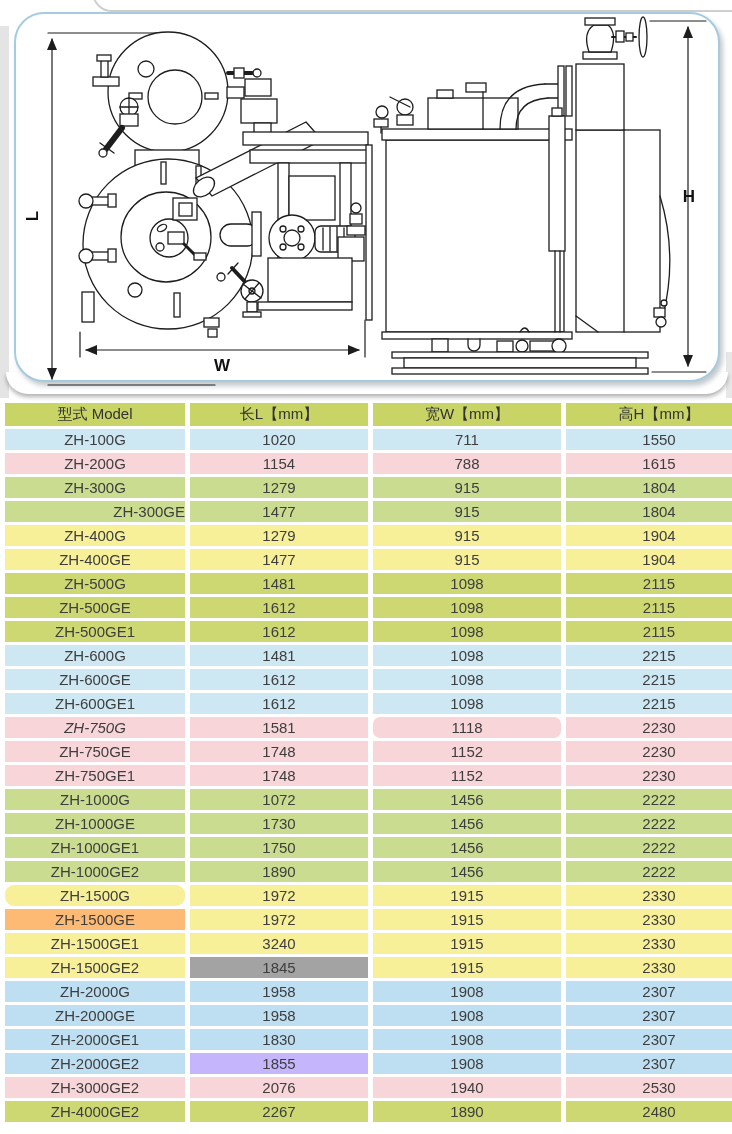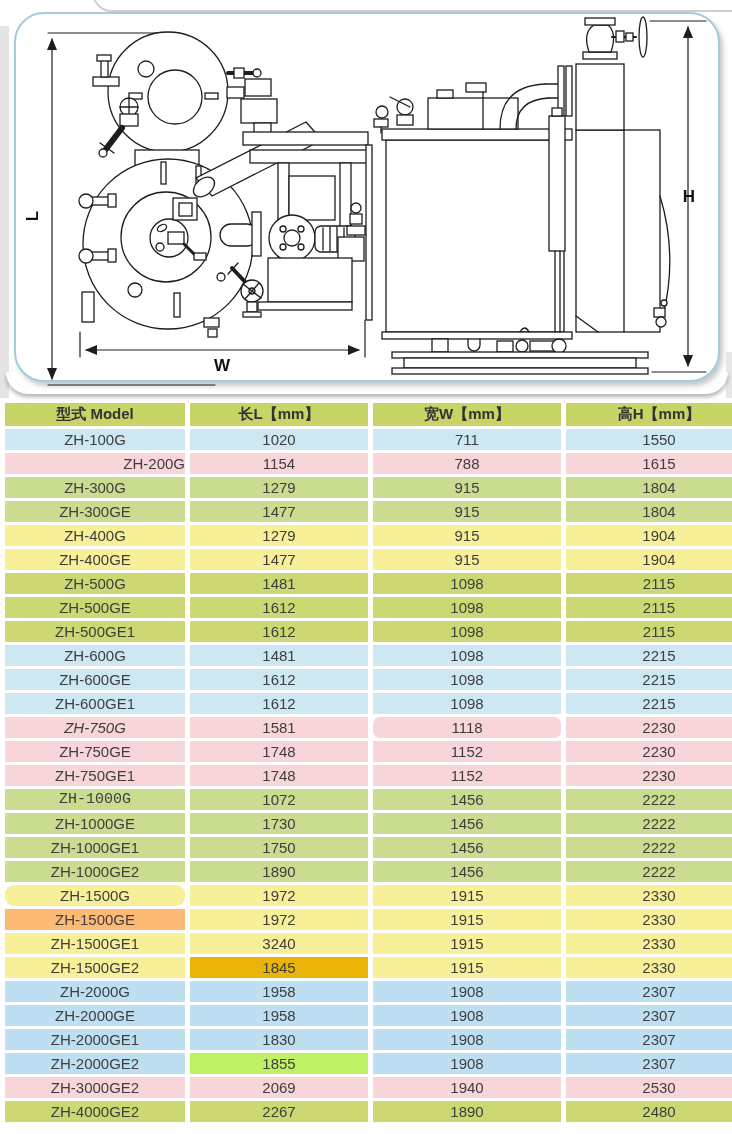--- a/index.html
+++ b/index.html
@@ -16,21 +16,21 @@
         background:#fff;border-radius:0 0 22px 22px;box-shadow:0 3px 4px rgba(0,0,0,.30);}
   .drawing-box{position:absolute;left:14px;top:12px;width:702px;height:366px;
         background:#fff;border:2px solid var(--border_blue,#a5cbdf);border-radius:30px;
         box-shadow:3px 4px 5px rgba(110,120,130,.40);}
   .drawing-svg{position:absolute;left:0;top:0;}
   .drawing-svg text{font-family:"Liberation Sans","DejaVu Sans",sans-serif;font-weight:bold;
         fill:#111;stroke:none;}
   
   table.dim-table{width:732px;border-collapse:separate;border-spacing:5px 3px;
         table-layout:fixed;margin-top:0;}
-  table.dim-table th{background:var(--header);height:23px;font-size:15px;font-weight:bold;
+  table.dim-table th{background:var(--header);height:23px;font-size:15px;font-weight:normal;
         color:#333;text-align:center;padding:0;margin-top:13px;}
   table.dim-table td{height:21px;font-size:15px;color:var(--text,#3e3e3e);
         text-align:center;padding:0;line-height:21px;}
 </style>
 </head>
 <body>
 
 <div class="page">
 
   <div class="crop-top-panel"></div>
@@ -242,33 +242,33 @@
         </tr>
     </thead>
     <tbody>
         <tr>
           <td style="background: rgb(205, 231, 243);">ZH-100G</td>
           <td style="background: rgb(205, 231, 243);">1020</td>
           <td style="background: rgb(205, 231, 243);">711</td>
           <td style="background: rgb(205, 231, 243);">1550</td>
         </tr>
         <tr>
-          <td style="background: rgb(248, 213, 216); text-align: right;">ZH-200G</td>
+          <td style="background: rgb(248, 213, 216);">ZH-200G</td>
           <td style="background: rgb(248, 213, 216);">1154</td>
           <td style="background: rgb(248, 213, 216);">788</td>
           <td style="background: rgb(248, 213, 216);">1615</td>
         </tr>
         <tr>
           <td style="background: rgb(201, 220, 144);">ZH-300G</td>
           <td style="background: rgb(201, 220, 144);">1279</td>
           <td style="background: rgb(201, 220, 144);">915</td>
           <td style="background: rgb(201, 220, 144);">1804</td>
         </tr>
         <tr>
-          <td style="background: rgb(201, 220, 144);">ZH-300GE</td>
+          <td style="background: rgb(201, 220, 144); text-align: right;">ZH-300GE</td>
           <td style="background: rgb(201, 220, 144);">1477</td>
           <td style="background: rgb(201, 220, 144);">915</td>
           <td style="background: rgb(201, 220, 144);">1804</td>
         </tr>
         <tr>
           <td style="background: rgb(247, 240, 152);">ZH-400G</td>
           <td style="background: rgb(247, 240, 152);">1279</td>
           <td style="background: rgb(247, 240, 152);">915</td>
           <td style="background: rgb(247, 240, 152);">1904</td>
         </tr>
@@ -326,21 +326,21 @@
           <td style="background: rgb(248, 213, 216);">1152</td>
           <td style="background: rgb(248, 213, 216);">2230</td>
         </tr>
         <tr>
           <td style="background: rgb(248, 213, 216);">ZH-750GE1</td>
           <td style="background: rgb(248, 213, 216);">1748</td>
           <td style="background: rgb(248, 213, 216);">1152</td>
           <td style="background: rgb(248, 213, 216);">2230</td>
         </tr>
         <tr>
-          <td style="background: rgb(201, 220, 144); font-family: Liberation Mono, monospace;">ZH-1000G</td>
+          <td style="background: rgb(201, 220, 144);">ZH-1000G</td>
           <td style="background: rgb(201, 220, 144);">1072</td>
           <td style="background: rgb(201, 220, 144);">1456</td>
           <td style="background: rgb(201, 220, 144);">2222</td>
         </tr>
         <tr>
           <td style="background: rgb(201, 220, 144);">ZH-1000GE</td>
           <td style="background: rgb(201, 220, 144);">1730</td>
           <td style="background: rgb(201, 220, 144);">1456</td>
           <td style="background: rgb(201, 220, 144);">2222</td>
         </tr>
@@ -369,21 +369,21 @@
           <td style="background: rgb(247, 240, 152);">2330</td>
         </tr>
         <tr>
           <td style="background: rgb(247, 240, 152);">ZH-1500GE1</td>
           <td style="background: rgb(247, 240, 152);">3240</td>
           <td style="background: rgb(247, 240, 152);">1915</td>
           <td style="background: rgb(247, 240, 152);">2330</td>
         </tr>
         <tr>
           <td style="background: rgb(247, 240, 152);">ZH-1500GE2</td>
-          <td style="background: #eab308; margin-top: 16px;">1845</td>
+          <td style="background: #a3a3a3; margin-top: 16px;">1845</td>
           <td style="background: rgb(247, 240, 152);">1915</td>
           <td style="background: rgb(247, 240, 152);">2330</td>
         </tr>
         <tr>
           <td style="background: rgb(190, 223, 241);">ZH-2000G</td>
           <td style="background: rgb(190, 223, 241);">1958</td>
           <td style="background: rgb(190, 223, 241);">1908</td>
           <td style="background: rgb(190, 223, 241);">2307</td>
         </tr>
         <tr>
@@ -393,27 +393,27 @@
           <td style="background: rgb(190, 223, 241);">2307</td>
         </tr>
         <tr>
           <td style="background: rgb(190, 223, 241);">ZH-2000GE1</td>
           <td style="background: rgb(190, 223, 241);">1830</td>
           <td style="background: rgb(190, 223, 241);">1908</td>
           <td style="background: rgb(190, 223, 241);">2307</td>
         </tr>
         <tr>
           <td style="background: rgb(190, 223, 241);">ZH-2000GE2</td>
-          <td style="background: #bef264;">1855</td>
+          <td style="background: #c4b5fd;">1855</td>
           <td style="background: rgb(190, 223, 241);">1908</td>
           <td style="background: rgb(190, 223, 241);">2307</td>
         </tr>
         <tr>
           <td style="background: rgb(248, 213, 216); margin-left: 15px;">ZH-3000GE2</td>
-          <td style="background: rgb(248, 213, 216);">2069</td>
+          <td style="background: rgb(248, 213, 216);">2076</td>
           <td style="background: rgb(248, 213, 216);">1940</td>
           <td style="background: rgb(248, 213, 216);">2530</td>
         </tr>
         <tr>
           <td style="background: rgb(205, 216, 115);">ZH-4000GE2</td>
           <td style="background: rgb(205, 216, 115);">2267</td>
           <td style="background: rgb(205, 216, 115);">1890</td>
           <td style="background: rgb(205, 216, 115);">2480</td>
         </tr>
       </tbody>

